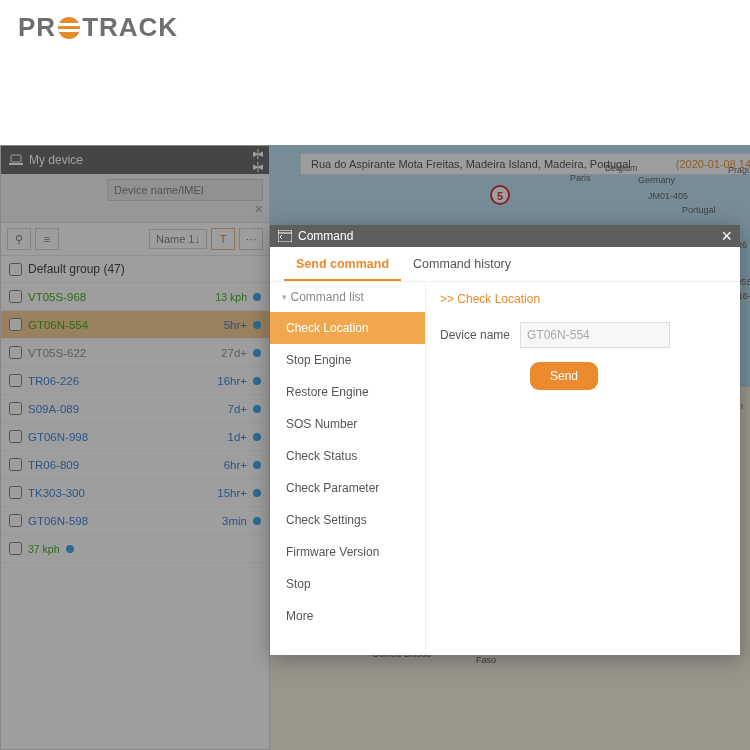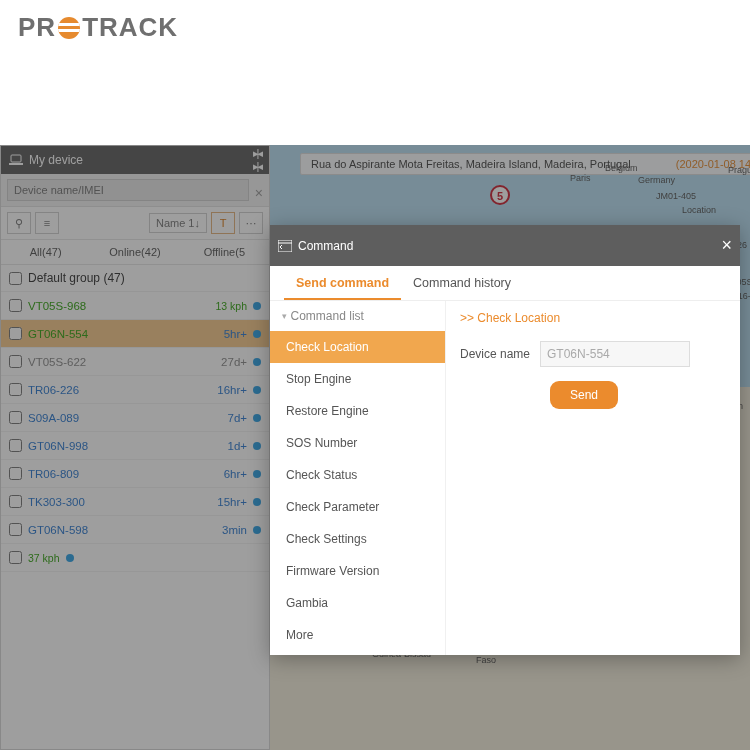--- a/index.html
+++ b/index.html
@@ -24,21 +24,21 @@
   .map .infobar { position: absolute; top: 8px; left: 30px; background: rgba(255,255,255,0.95); border: 1px solid #ddd; border-radius: 2px; padding: 4px 10px; font-size: 11px; color: #444; white-space: nowrap; }
   .map .infobar .ts { color: #e68a2e; padding-left: 42px; }
   .map .pin5 { position: absolute; top: 40px; left: 220px; width: 20px; height: 20px; border: 2px solid #c23; border-radius: 50%; color: #c23; font-weight: 700; font-size: 11px; line-height: 18px; text-align: center; background: #fff; }
   .map .lab { position: absolute; font-size: 9px; color: #555; }
 
   
   .sidebar { position: absolute; top: 0; left: 0; width: 270px; bottom: 0; background: #fff; border: 1px solid #d8d8d8; }
   .sb-head { background: #5e5e5e; color: #fff; display: flex; align-items: center; padding: 0 8px; height: 28px; font-size: 12px; }
   .sb-head .spacer { flex: 1; }
   .sb-head svg { fill: #fff; margin-right: 6px; }
-  .sb-search { display: flex; align-items: flex-end; padding: 5px 6px; background: #f2f2f2; border-bottom: 1px solid #e2e2e2; }
+  .sb-search { display: flex; align-items: flex-end; padding: 5px 6px; background: #f2f2f2; border-bottom: 1px solid #e2e2e2; flex-direction: column; }
   .sb-search input { flex: 1; background: #e8e8e8; border: 1px solid #d0d0d0; padding: 4px 6px; font-size: 11px; color: #555; }
   .sb-search .clear { margin-left: 6px; color: #999; font-size: 14px; cursor: pointer; }
   .sb-tools { display: flex; align-items: center; padding: 5px 6px; gap: 4px; border-bottom: 1px solid #e5e5e5; }
   .tool-btn { width: 24px; height: 22px; border: 1px solid #d0d0d0; background: #fff; display: flex; align-items: center; justify-content: center; font-size: 11px; color: #777; }
   .tool-btn.T { color: #d77a1b; border-color: #e3b27d; }
   .sb-tools .spacer { flex: 1; }
   .sb-tools .name-sort { font-size: 11px; color: #777; padding: 3px 6px; border: 1px solid #d0d0d0; }
 
   .sb-tabs { display: flex; font-size: 11px; color: #555; border-bottom: 1px solid #e5e5e5; }
   .sb-tabs div { flex: 1; text-align: center; padding: 6px 0; }
@@ -52,28 +52,28 @@
   .online { color: #34a313; }
   .idle-blue { color: #2f7bd1; }
   .idle-grey { color: #8a8a8a; }
   .speed-green { color: #34a313; font-size: 10.5px; }
   .time-blue { color: #2f7bd1; }
   .time-grey { color: #8a8a8a; }
   .row.selected { background: #f6c98a; }
 
   
   .modal { position: absolute; top: 225px; left: 270px; width: 470px; height: 430px; background: #fff; z-index: 10; box-shadow: 0 4px 20px rgba(0,0,0,0.3); display: flex; flex-direction: column; }
-  .m-title { background: #5e5e5e; color: #fff; height: 41px; display: flex; align-items: center; padding: 0 8px; font-size: 12px; }
+  .m-title { background: #5e5e5e; color: #fff; height: 22px; display: flex; align-items: center; padding: 0 8px; font-size: 12px; }
   .m-title .spacer { flex: 1; }
   .m-title .close { font-size: 18px; cursor: pointer; color: #fff; }
   .m-tabs { display: flex; border-bottom: 1px solid #eee; padding: 0 14px; }
   .m-tabs div { padding: 10px 12px 8px; font-size: 12.5px; color: #555; cursor: pointer; }
   .m-tabs .active { color: #eb8b2d; border-bottom: 2px solid #eb8b2d; font-weight: 600; }
   .m-body { display: flex; flex: 1; overflow: hidden; }
-  .cmd-list { width: 176px; border-right: 1px solid #f0f0f0; }
+  .cmd-list { width: 156px; border-right: 1px solid #f0f0f0; }
   .cmd-list .hdr { padding: 8px 12px; font-size: 12px; color: #888; display: flex; align-items: center; gap: 4px; }
   .cmd-list .hdr::before { content: "\25BE"; font-size: 9px; color: #aaa; }
   .cmd-list .item { padding: 9px 16px; font-size: 12px; color: #555; cursor: pointer; }
   .cmd-list .item.sel { background: #f1a74e; color: #fff; }
   .cmd-pane { flex: 1; padding: 10px 14px; }
   .cmd-pane .crumb { color: #eb8b2d; font-size: 12px; margin-bottom: 16px; }
   .cmd-pane .frow { display: flex; align-items: center; gap: 10px; font-size: 12px; color: #555; margin-bottom: 14px; }
   .cmd-pane .frow input { width: 150px; padding: 5px 6px; border: 1px solid #ddd; background: #f7f7f7; color: #aaa; font-size: 12px; }
   .send-btn { background: #eb8b2d; color: #fff; border: none; padding: 7px 20px; font-size: 12px; border-radius: 9px; cursor: pointer; margin-left: 90px; }
 </style>
@@ -91,22 +91,22 @@
   <div class="map">
     <div class="infobar">
       <span>Rua do Aspirante Mota Freitas, Madeira Island, Madeira, Portugal</span>
       <span class="ts">(2020-01-08 14:21:11)</span>
     </div>
     <div class="pin5">5</div>
     <div id="map-labels">
         <div class="lab" style="left: 300px; top: 28px;">Paris</div>
         <div class="lab" style="left: 335px; top: 18px;">Belgium</div>
         <div class="lab" style="left: 368px; top: 30px;">Germany</div>
-        <div class="lab" style="left: 386px; top: 46px;">JM01-405</div>
-        <div class="lab" style="left: 412px; top: 60px;">Location</div>
+        <div class="lab" style="left: 378px; top: 46px;">JM01-405</div>
+        <div class="lab" style="left: 412px; top: 60px;">Portugal</div>
         <div class="lab" style="left: 430px; top: 20px; margin-left: 28px;">Prague</div>
         <div class="lab" style="left: 454px; top: 95px;">3-926</div>
         <div class="lab" style="left: 455px; top: 132px;">VT05S</div>
         <div class="lab" style="left: 452px; top: 146px;">TK116-</div>
         <div class="lab" style="left: 430px; top: 256px;">Mediterran</div>
         <div class="lab" style="left: 448px; top: 322px;">Liby</div>
         <div class="lab" style="left: 100px; top: 492px;">The Gambia</div>
         <div class="lab" style="left: 102px; top: 504px;">Guinea-Bissau</div>
         <div class="lab" style="left: 200px; top: 500px;">Burkina</div>
         <div class="lab" style="left: 206px; top: 510px;">Faso</div>
@@ -127,25 +127,20 @@
       <input placeholder="Device name/IMEI" style="">
       <span class="clear">×</span>
     </div>
     <div class="sb-tools">
       <div class="tool-btn">⚲</div>
       <div class="tool-btn">≡</div>
       <span class="spacer"></span>
       <div class="name-sort">Name 1↓</div>
       <div class="tool-btn T">T</div>
       <div class="tool-btn">⋯</div>
-    </div>
-    <div class="sb-tabs">
-      <div>All(47)</div>
-      <div>Online(42)</div>
-      <div>Offline(5</div>
     </div>
     <div class="group">
       <input type="checkbox" style="">
       <span>Default group (47)</span>
     </div>
     <div id="rows">
         <div class="row">
           <input type="checkbox" style="">
     <span class="dname online">VT05S-968</span>
     <span class="stat speed-green">13 kph</span>
@@ -230,21 +225,21 @@
       <div class="hdr">Command list</div>
       <div id="cmds">
           <div class="item sel">Check Location</div>
           <div class="item">Stop Engine</div>
           <div class="item">Restore Engine</div>
           <div class="item">SOS Number</div>
           <div class="item">Check Status</div>
           <div class="item">Check Parameter</div>
           <div class="item">Check Settings</div>
           <div class="item">Firmware Version</div>
-          <div class="item">Gambia</div>
+          <div class="item">Stop</div>
           <div class="item">More</div>
         </div>
     </div>
     <div class="cmd-pane">
       <div class="crumb">&gt;&gt; Check Location</div>
       <div class="frow">
         <span>Device name</span>
         <input readonly="" value="GT06N-554" style="">
       </div>
       <button class="send-btn">Send</button>

